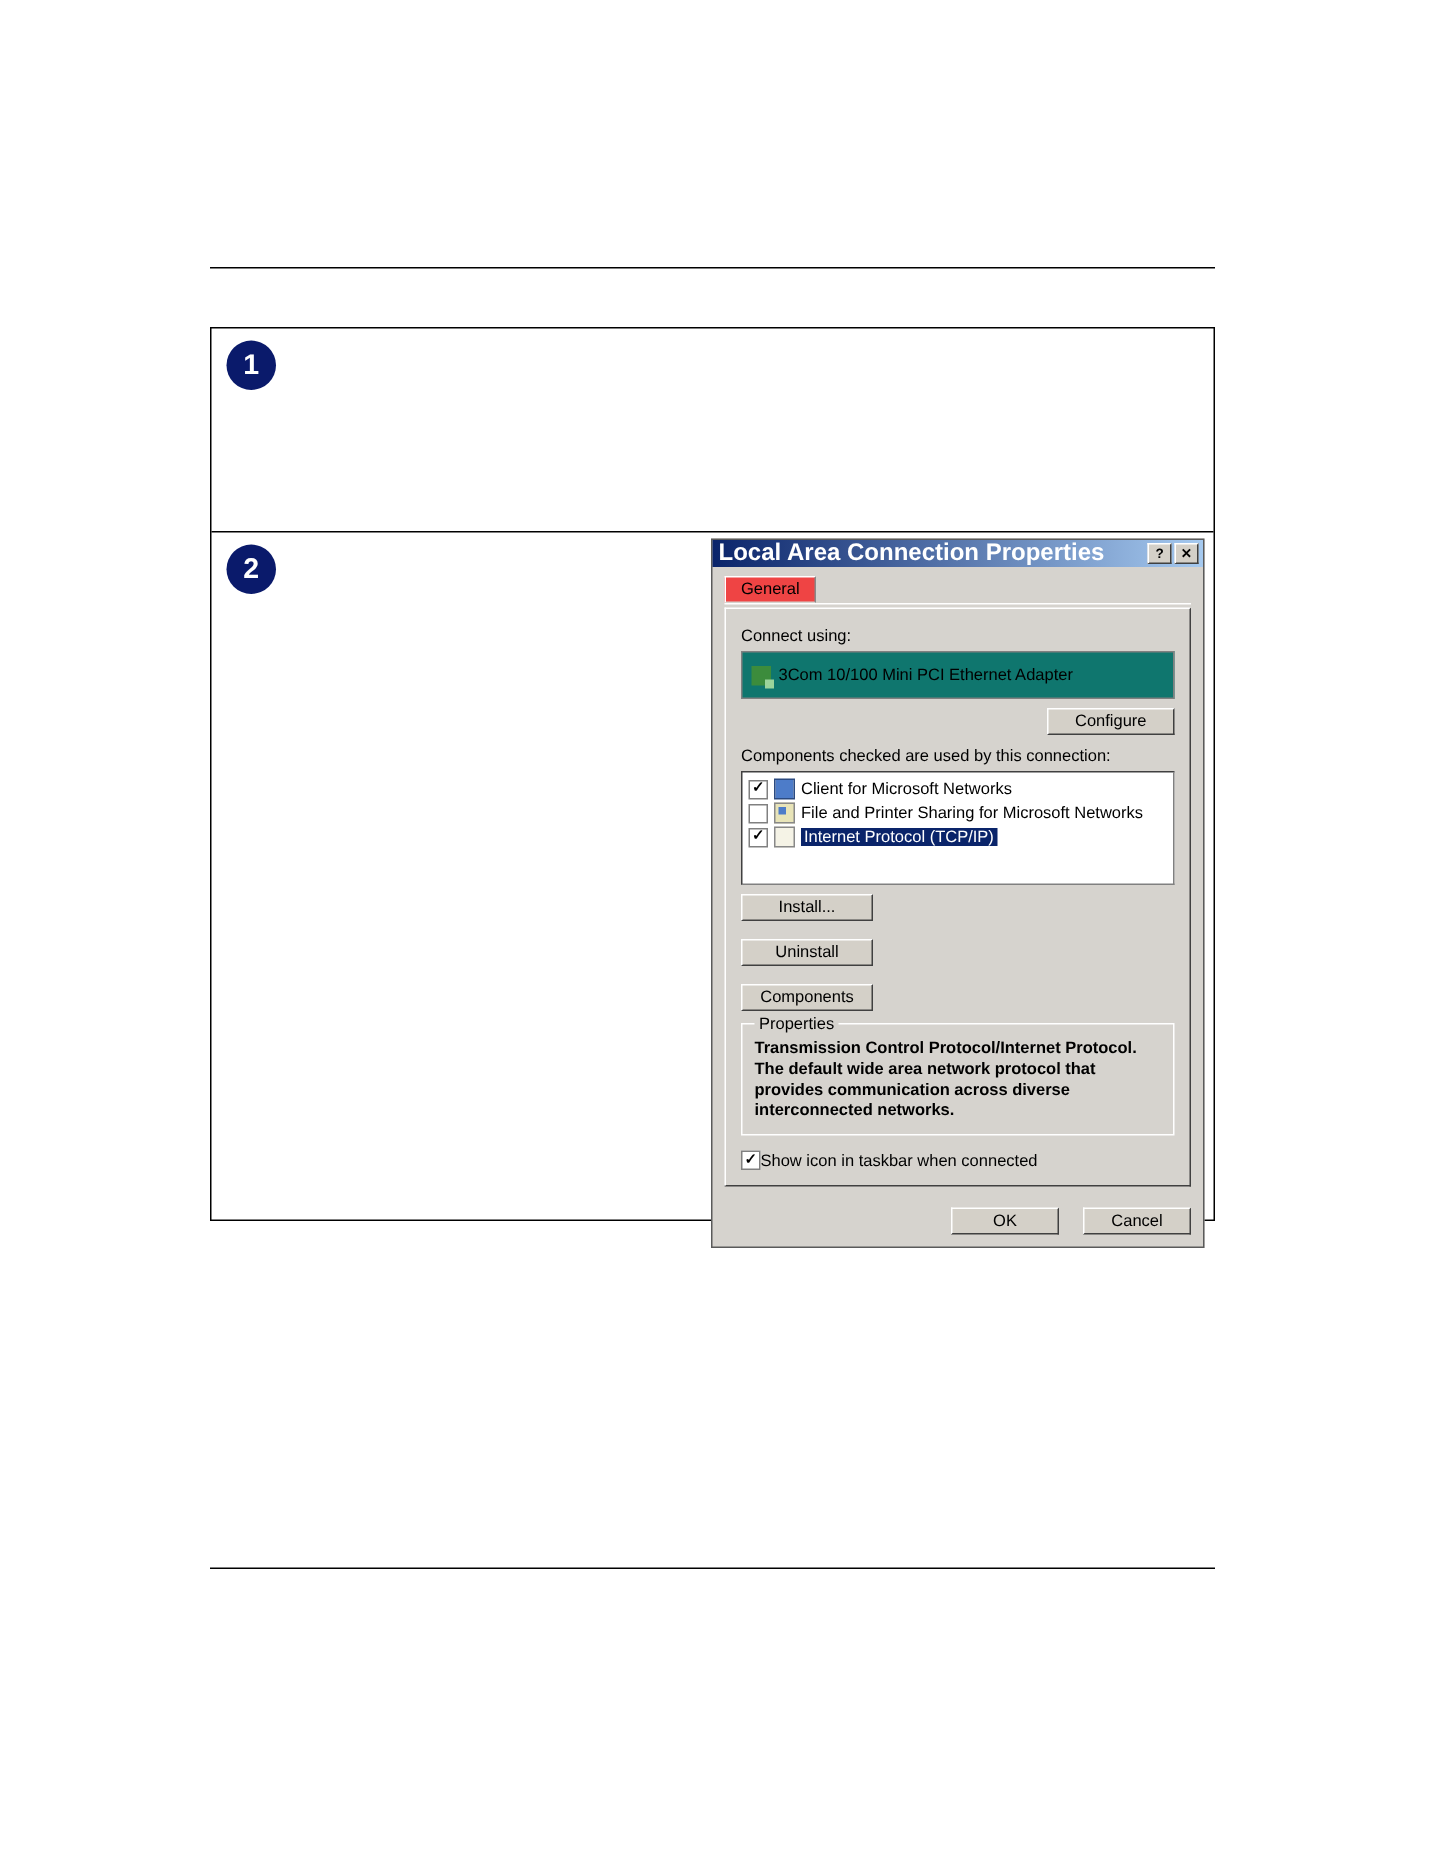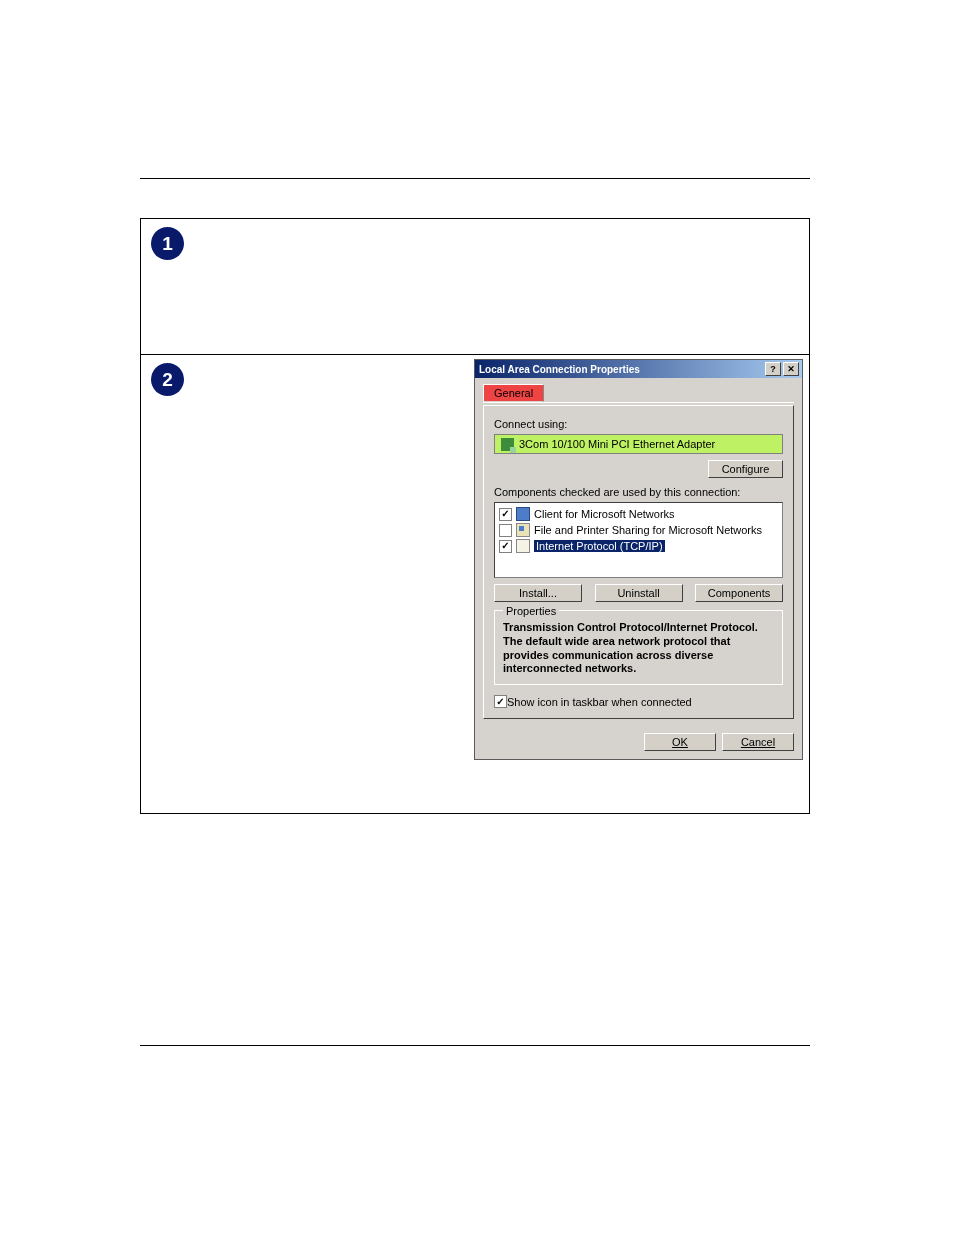--- a/index.html
+++ b/index.html
@@ -76,21 +76,21 @@
   }
   .titlebar {
     height: 18px;
     background: linear-gradient(to right, #0a246a, #a6caf0);
     color: #fff;
     font-weight: bold;
     display: flex;
     align-items: center;
     padding: 0 3px 0 4px;
   }
-  .titlebar-text { flex: 1; font-size: 10px; }
+  .titlebar-text { flex: 1; font-size: 16px; }
   .titlebar-btn {
     width: 16px;
     height: 14px;
     margin-left: 2px;
     background: #d4d0c8;
     border: 1px solid #fff;
     border-right-color: #404040;
     border-bottom-color: #404040;
     font-size: 9px;
     font-weight: bold;
@@ -122,26 +122,26 @@
   .tabpanel {
     border: 1px solid #fff;
     border-right-color: #404040;
     border-bottom-color: #404040;
     padding: 8px 10px 10px;
     background: #d6d3ce;
   }
   .label { display:block; margin: 4px 0; }
   .adapter-box {
     border: 1px solid #808080;
-    background: #bef264;
+    background: #0f766e;
     padding: 3px 6px;
     display: flex;
     align-items: center;
     gap: 5px;
-    height: 20px;
+    height: 32px;
   }
   .adapter-icon {
     width: 13px; height: 13px;
     background: #3c8c3c;
     display:inline-block;
     position: relative;
   }
   .adapter-icon::after{
     content:"";
     position:absolute;
@@ -151,24 +151,24 @@
   }
   .winbtn {
     border: 1px solid #fff;
     border-right-color: #404040;
     border-bottom-color: #404040;
     background: #d4d0c8;
     padding: 2px 0;
     font-size: 11px;
     font-family: Tahoma, Arial, sans-serif;
     text-align: center;
-    width: 75px;
+    width: 85px;
     cursor: default;
   }
-  .btn-row { display:flex; gap: 12px; margin-top: 6px; justify-content: space-between; }
+  .btn-row { display:flex; gap: 12px; margin-top: 6px; justify-content: space-between; flex-direction: column; }
   .btn-row .winbtn { width: 88px; }
   .configure-row { display:flex; justify-content:flex-end; margin-top:6px; }
   .component-list {
     border: 1px solid #808080;
     border-top-color: #404040;
     border-left-color: #404040;
     background: #fff;
     height: 76px;
     padding: 4px;
     margin-top: 2px;
@@ -225,24 +225,23 @@
     font-weight: bold;
   }
   .taskbar-row {
     display:flex;
     align-items:center;
     gap:0;
     margin-top:10px;
   }
   .dlg-btn-row {
     display:flex;
-    gap:6px;
+    gap:16px;
     justify-content:flex-end;
     margin-top: 14px;
-    text-decoration: underline;
   }
   .dlg-btn-row .winbtn { width: 72px; }
   .sublabel { margin-top: 8px; }
 </style>
 </head>
 <body>
 
 <div class="page">
   <div class="hr-top"></div>
 

